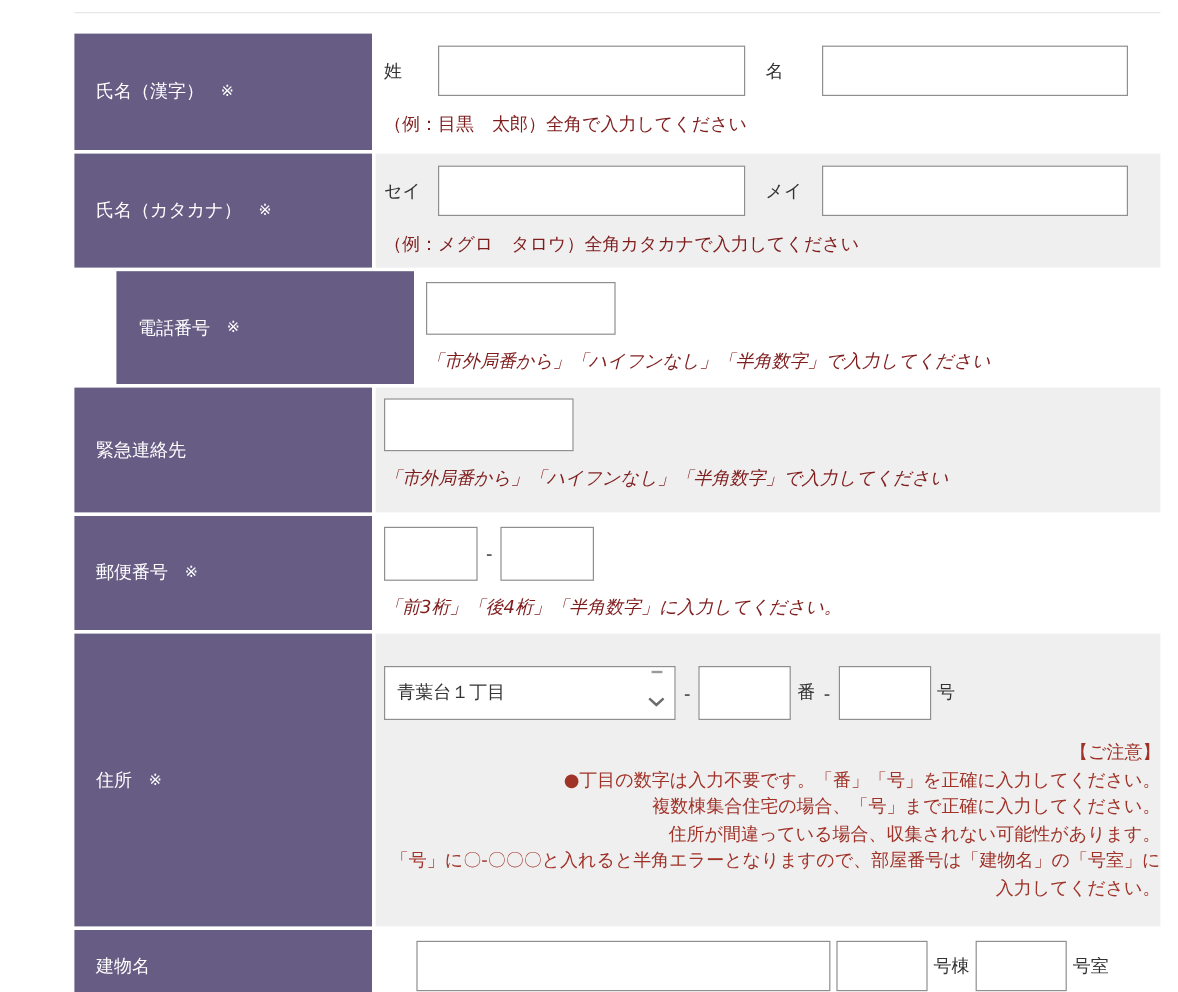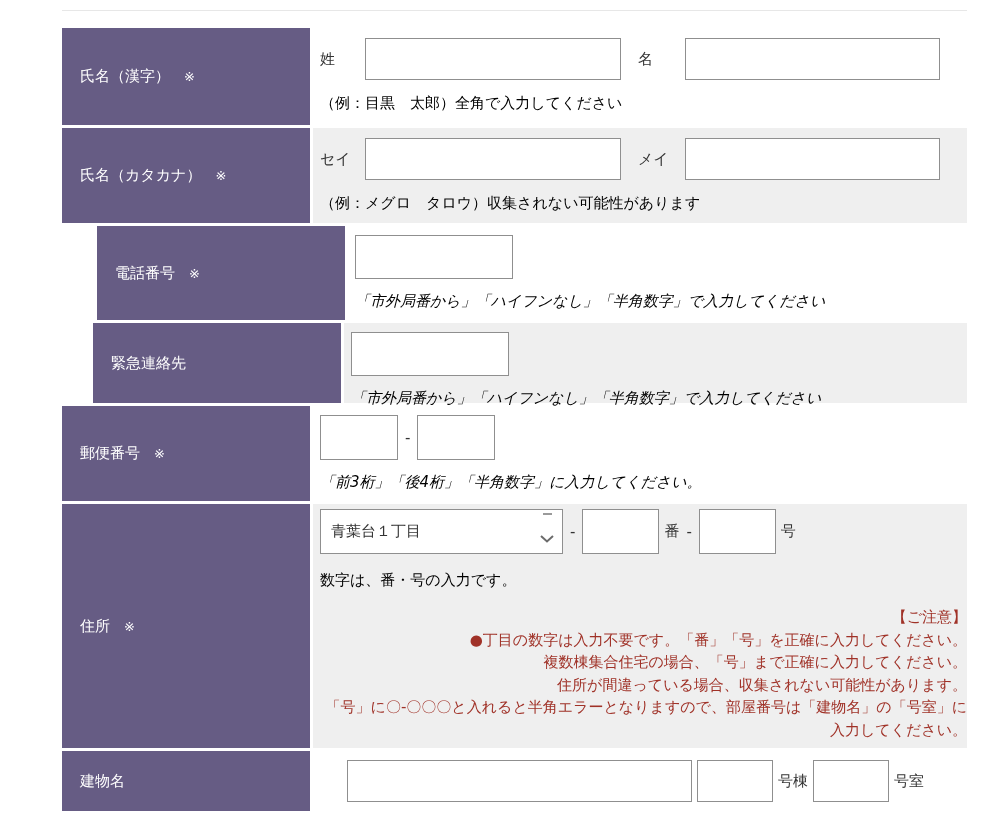--- a/index.html
+++ b/index.html
@@ -15,33 +15,33 @@
   .row-label {
     width:248px; flex:0 0 248px; margin-right:3px;
     background:#665c84; color:#ffffff;
     display:flex; align-items:center; padding-left:18px;
   }
   .row-label .req { margin-left:14px; font-size:13px; }
   .row-content { flex:1; padding-left:7px; }
   .bg-white { background:#ffffff; }
   .bg-gray  { background:#efefef; }
   .h1r { height:97px; } .h2r { height:95px; } .h3r { height:94px;margin-left:35px; }
-  .h4r { height:80px;margin-left:31px; } .h5r { height:95px; } .h6r { height:244px; }
+  .h4r { height:104px; } .h5r { height:95px; } .h6r { height:244px; }
   .h7r { height:60px;gap:27px; }
   .fline { display:flex; align-items:center; }
   .txtbox {
     background:#ffffff; border:1px solid #8f8f8f; border-radius:0;
     font-family:inherit; font-size:15px; padding:0 8px; outline:none;
   }
   .name-field-label { display:inline-block; width:45px; }
   .name-field-label.second { width:47px; margin-left:17px; }
   .name-input { width:256px; height:42px; }
   .name-input.second { width:255px; }
-  .pt10 { padding-top:10px; } .pt9 { padding-top:9px; } .pt11 { padding-top:5px; }
-  .hint { color:#000000; line-height:20px; }
+  .pt10 { padding-top:10px; } .pt9 { padding-top:9px; } .pt11 { padding-top:27px; }
+  .hint { color:#7f1d1d; line-height:20px; }
   .mt13 { margin-top:13px; } .mt12 { margin-top:12px;font-style:italic; } .mt16 { margin-top:16px; }
   .tel-input { width:158px; height:44px; }
   .zip-input { width:78px; height:45px; }
   .dash { color:#333333; margin:0 7px; }
   .select-box {
     width:243px; height:45px; background:#ffffff; border:1px solid #8f8f8f;
     display:flex; align-items:center; padding:0 10px; position:relative;
     cursor:default;
   }
   .select-box .chevron { position:absolute; right:8px; top:19px; }
@@ -83,21 +83,21 @@
       <span>氏名（カタカナ）</span>
       <span class="req">※</span>
     </div>
     <div class="row-content bg-gray pt10">
       <div class="fline">
         <span class="name-field-label">セイ</span>
         <input type="text" class="txtbox name-input" style="">
         <span class="name-field-label second">メイ</span>
         <input type="text" class="txtbox name-input second" style="">
       </div>
-      <div class="hint mt13">（例：メグロ　タロウ）収集されない可能性があります</div>
+      <div class="hint mt13">（例：メグロ　タロウ）全角カタカナで入力してください</div>
     </div>
   </div>
 
   <div class="row h3r">
     <div class="row-label">
       <span>電話番号</span>
       <span class="req">※</span>
     </div>
     <div class="row-content bg-white pt9">
       <div class="fline">
@@ -151,21 +151,20 @@
               </svg>
           </span>
         </div>
         <span class="dash">-</span>
         <input type="text" class="txtbox addr-num-input" style="">
         <span class="unit-label">番</span>
         <span class="dash">-</span>
         <input type="text" class="txtbox addr-num-input" style="">
         <span class="unit-label">号</span>
       </div>
-      <div class="hint mt16">数字は、番・号の入力です。</div>
       <div class="notice">
         <div>【ご注意】</div>
         <div>●丁目の数字は入力不要です。「番」「号」を正確に入力してください。</div>
         <div>複数棟集合住宅の場合、「号」まで正確に入力してください。</div>
         <div>住所が間違っている場合、収集されない可能性があります。</div>
         <div>「号」に〇-〇〇〇と入れると半角エラーとなりますので、部屋番号は「建物名」の「号室」に入力してください。</div>
       </div>
     </div>
   </div>
 

